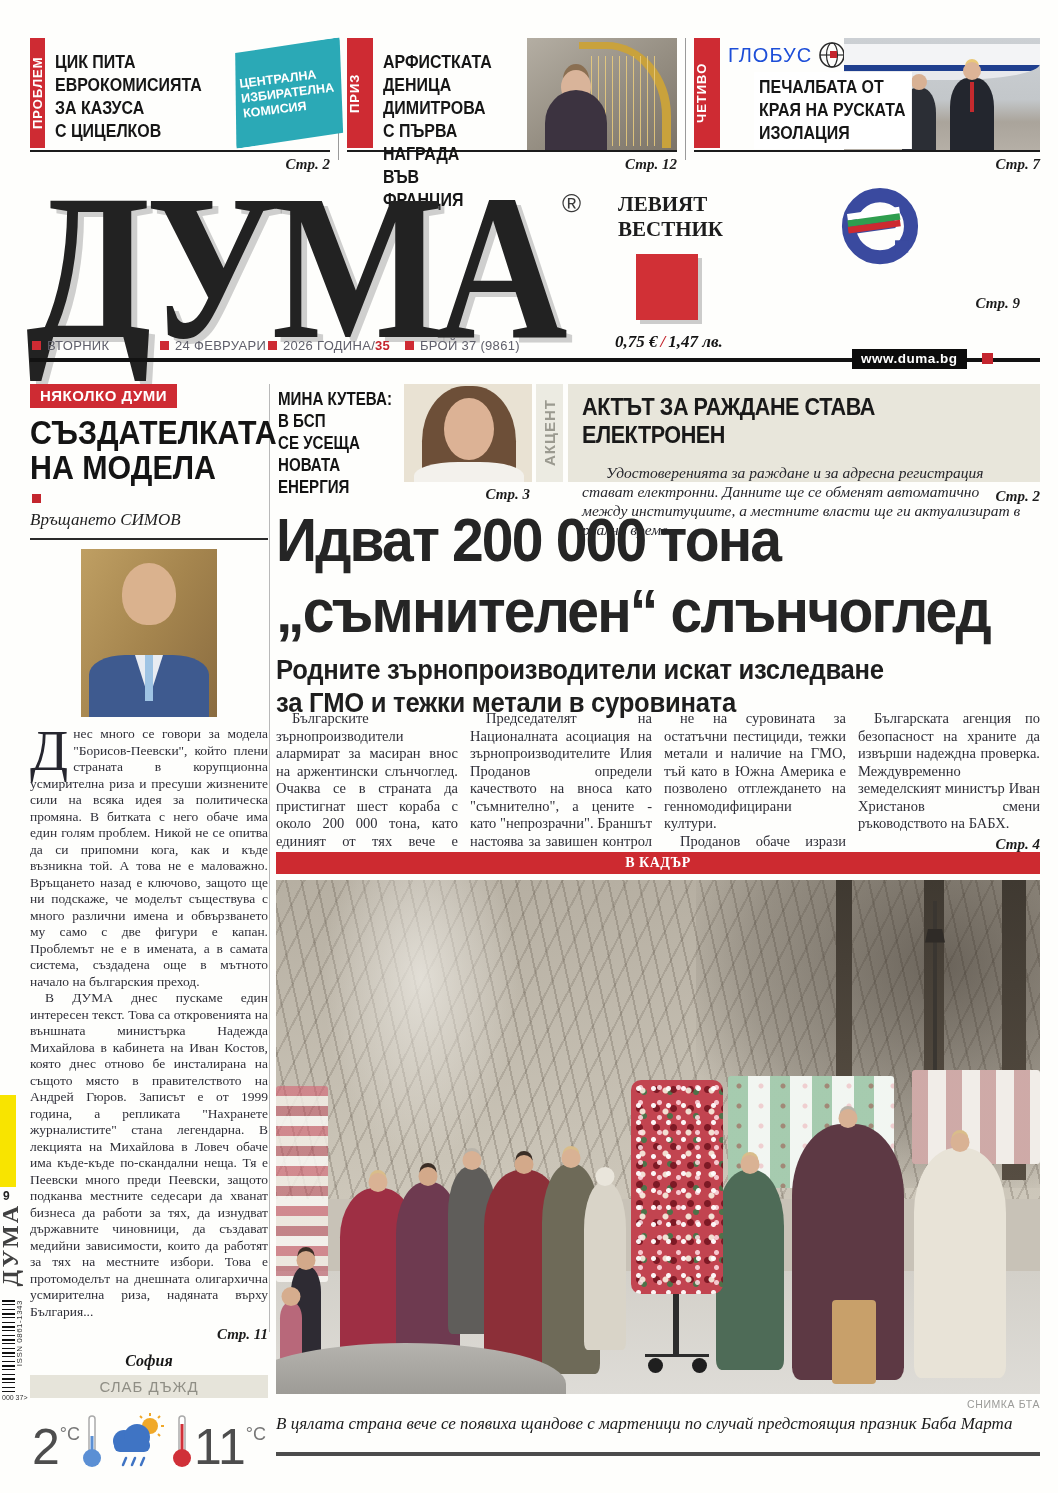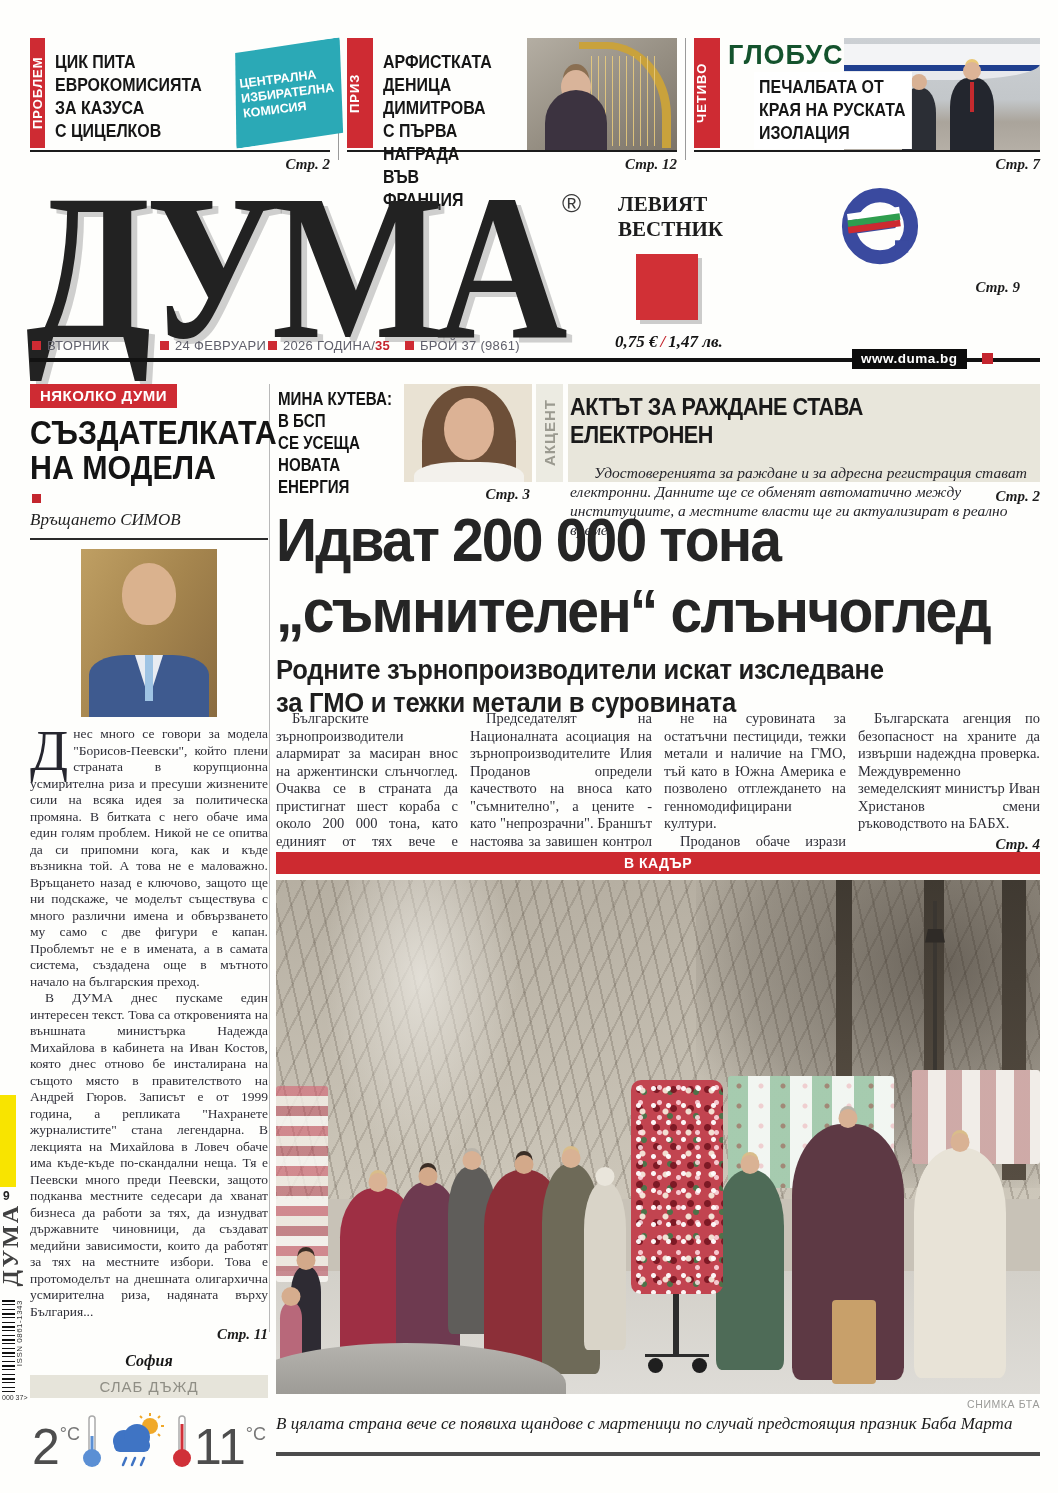--- a/index.html
+++ b/index.html
@@ -43,21 +43,21 @@
     border-top:7px solid #c9a23c; border-right:9px solid #c9a23c; border-radius:0 70% 0 0; }
   .hp-strings { position:absolute; right:22px; top:18px; width:64px; height:90px;
     background:repeating-linear-gradient(90deg, rgba(235,205,125,.85) 0 1px, transparent 1px 7px); }
   .hp-fig { position:absolute; left:18px; bottom:-6px; width:62px; height:66px; border-radius:50% 50% 0 0;
     background:#3c3340; }
   .hp-head { position:absolute; left:34px; bottom:46px; width:30px; height:34px; border-radius:50%;
     background:#d9b49a; box-shadow:0 -8px 0 -2px #8a6f52; }
 
   .t3-content { position:relative; flex:1; }
   .globus-row { display:flex; align-items:center; gap:5px; padding:2px 0 0 8px; }
-  .globus-text { font-weight:700; font-size:27px; letter-spacing:1px; color:#14532d; }
+  .globus-text { font-weight:400; font-size:20px; letter-spacing:1px; color:#1d4ed8; }
   .pt-photo { position:absolute; right:0; top:0; width:196px; height:112px; overflow:hidden;
     background:linear-gradient(#ccd0d4 0%,#c3c7ca 55%,#aaa49b 75%,#b5afa6 100%); }
   .ptp-plane { position:absolute; left:0; top:6px; right:0; height:36px; border-radius:0 0 45% 0;
     background:linear-gradient(#f3f4f6 0 58%, #1f3f8f 58% 76%, #e8e9ec 76% 100%); }
   .ptp-p1 { position:absolute; left:58px; bottom:0; width:34px; height:62px; border-radius:40% 40% 0 0; background:#2b2e35; }
   .ptp-p1::before { content:""; position:absolute; top:-14px; left:9px; width:16px; height:16px; border-radius:50%; background:#d8b194; }
   .ptp-p2 { position:absolute; left:106px; bottom:0; width:44px; height:72px; border-radius:40% 40% 0 0; background:#23262e; }
   .ptp-p2::before { content:""; position:absolute; top:-16px; left:13px; width:18px; height:18px; border-radius:50%;
     background:#dcb497; box-shadow:0 -5px 0 -2px #e9c878; }
   .ptp-tie { position:absolute; left:20px; top:4px; width:4px; height:30px; background:#c42a2e; }
@@ -70,21 +70,21 @@
     font-family:"Liberation Serif", serif; font-weight:700; font-size:186px; line-height:150px;
     letter-spacing:-8px; color:#222; transform:scale(.98,1.12); transform-origin:left top;
     text-shadow:6px 5px 0 rgba(120,120,120,.35); }
   .reg-mark { position:absolute; left:532px; top:8px; font-size:26px; color:#3a3a3a; }
   .tagline { position:absolute; left:588px; top:12px; font:700 21px/25px "Liberation Serif", serif; color:#1c1c1c; }
   .red-square { position:absolute; left:606px; top:74px; width:62px; height:66px; background:#d13036;
     box-shadow:4px 4px 0 rgba(130,130,130,.4); }
   .promo { position:absolute; left:700px; top:2px; width:300px; height:156px; }
   .promo-svg { display:block; margin:0 auto; }
   .promo-name { text-align:center; font-size:27px; line-height:29px; color:#3a4a9f; margin-top:2px; }
-  .promo-ref { position:absolute; right:10px; bottom:42px; }
+  .promo-ref { position:absolute; right:10px; bottom:26px; }
   .dl-item { position:absolute; top:158px; font-size:13px; color:#60606b; letter-spacing:.3px; white-space:nowrap; }
   .sq { display:inline-block; width:9px; height:9px; background:#ce2b33; margin-right:6px; }
   .dl-red { color:#c4262e; font-weight:700; }
   .price { position:absolute; left:585px; top:152px; font:700 italic 17px "Liberation Serif", serif; color:#141414; }
   .psep { color:#c4262e; padding:0 3px; }
   .mast-rule { position:absolute; left:0; top:178px; width:1010px; height:4px; background:#121212; }
   .site-bar { position:absolute; left:822px; top:169px; height:20px; background:#0c0c0c; color:#fff;
     font-weight:700; font-size:13.5px; padding:2px 9px; letter-spacing:.5px; z-index:2; }
   .site-sq { position:absolute; left:952px; top:173px; width:11px; height:11px; background:#c4262e; z-index:2; }
 
@@ -116,39 +116,39 @@
   .iv-title { position:absolute; left:2px; top:4px; width:150px; font-weight:700; font-size:18px; line-height:22px;
     color:#141414; transform:scaleX(.84); transform-origin:left top; }
   .iv-photo { position:absolute; right:0; top:0; width:128px; height:98px; overflow:hidden; background:#e9e2d3; }
   .iv-hair { position:absolute; left:18px; top:2px; width:94px; height:120px; border-radius:46% 46% 30% 30%; background:#6d4f38; }
   .iv-face { position:absolute; left:40px; top:14px; width:50px; height:62px; border-radius:50%; background:#dcb295; }
   .iv-shirt { position:absolute; left:10px; bottom:-14px; width:110px; height:34px; border-radius:40% 40% 0 0; background:#f3f1ec; }
   .iv-ref { position:absolute; right:2px; top:102px; }
   .akcent-label { position:absolute; left:536px; top:384px; width:27px; height:98px; background:#ecebe2;
     color:#9b9a90; writing-mode:vertical-rl; transform:rotate(180deg); font-weight:700; font-size:15px;
     letter-spacing:1px; display:flex; align-items:center; justify-content:center; }
-  .accent-box { position:absolute; left:568px; top:384px; width:472px; height:98px; background:#e8e6db; padding:9px 2px; }
+  .accent-box { position:absolute; left:568px; top:384px; width:472px; height:98px; background:#e8e6db; padding:9px 14px; }
   .acc-title { font-weight:700; font-size:24px; letter-spacing:-.5px; color:#191919;
     transform:scaleX(.9); transform-origin:left top; }
   .acc-body { font:italic 15.5px/19px "Liberation Serif", serif; color:#26262c; margin-top:14px; text-indent:24px; }
   .acc-ref { position:absolute; left:568px; top:487px; width:472px; text-align:right; }
 
   
   .lead-headline { position:absolute; left:276px; top:504px; width:832px; font-weight:700; font-size:62px;
     line-height:71px; letter-spacing:-2px; color:#252525; transform:scaleX(.92); transform-origin:left top; }
   .lead-subhead { position:absolute; left:276px; top:654px; width:800px; font-weight:700; font-size:27px;
     line-height:33px; letter-spacing:-.3px; color:#1e1e1e; transform:scaleX(.95); transform-origin:left top; }
   .lead-cols { position:absolute; left:276px; top:710px; width:764px; display:flex; gap:12px; height:140px; }
   .lcol { flex:1; font:14.5px/17.5px "Liberation Serif", serif; text-align:justify; color:#2f2f38; }
   .lcol p { margin:0; text-indent:16px; }
   .lead-ref { text-align:right; margin-top:3px; }
 
   
   .kadr-bar { position:absolute; left:276px; top:852px; width:764px; height:22px; background:#cd2a30;
-    color:#fff; font-weight:700; font-size:14px; letter-spacing:.5px; text-align:center; line-height:22px; z-index:3; }
+    color:#fff; font-weight:700; font-size:14px; letter-spacing:.5px; text-align:center; line-height:22px; z-index:3;font-family:Liberation Serif, serif; }
   .photo { position:absolute; left:276px; top:880px; width:764px; height:514px; overflow:hidden; background:#c8c2b7; }
   .ph-trees { position:absolute; inset:0; height:62%;
     background:
       repeating-linear-gradient(78deg, rgba(72,62,50,.22) 0 2px, transparent 2px 15px),
       repeating-linear-gradient(-62deg, rgba(82,72,60,.18) 0 2px, transparent 2px 19px),
       linear-gradient(#b6afa2, #cdc7ba); }
   .ph-canopy { position:absolute; right:0; top:0; width:45%; height:60%;
     background:radial-gradient(ellipse at 72% 28%, rgba(52,45,38,.6), rgba(52,45,38,.25) 55%, transparent 78%); }
   .ph-haze { position:absolute; left:6%; top:0; width:26%; height:55%;
     background:radial-gradient(ellipse at 50% 35%, rgba(235,232,225,.8), transparent 70%); }

